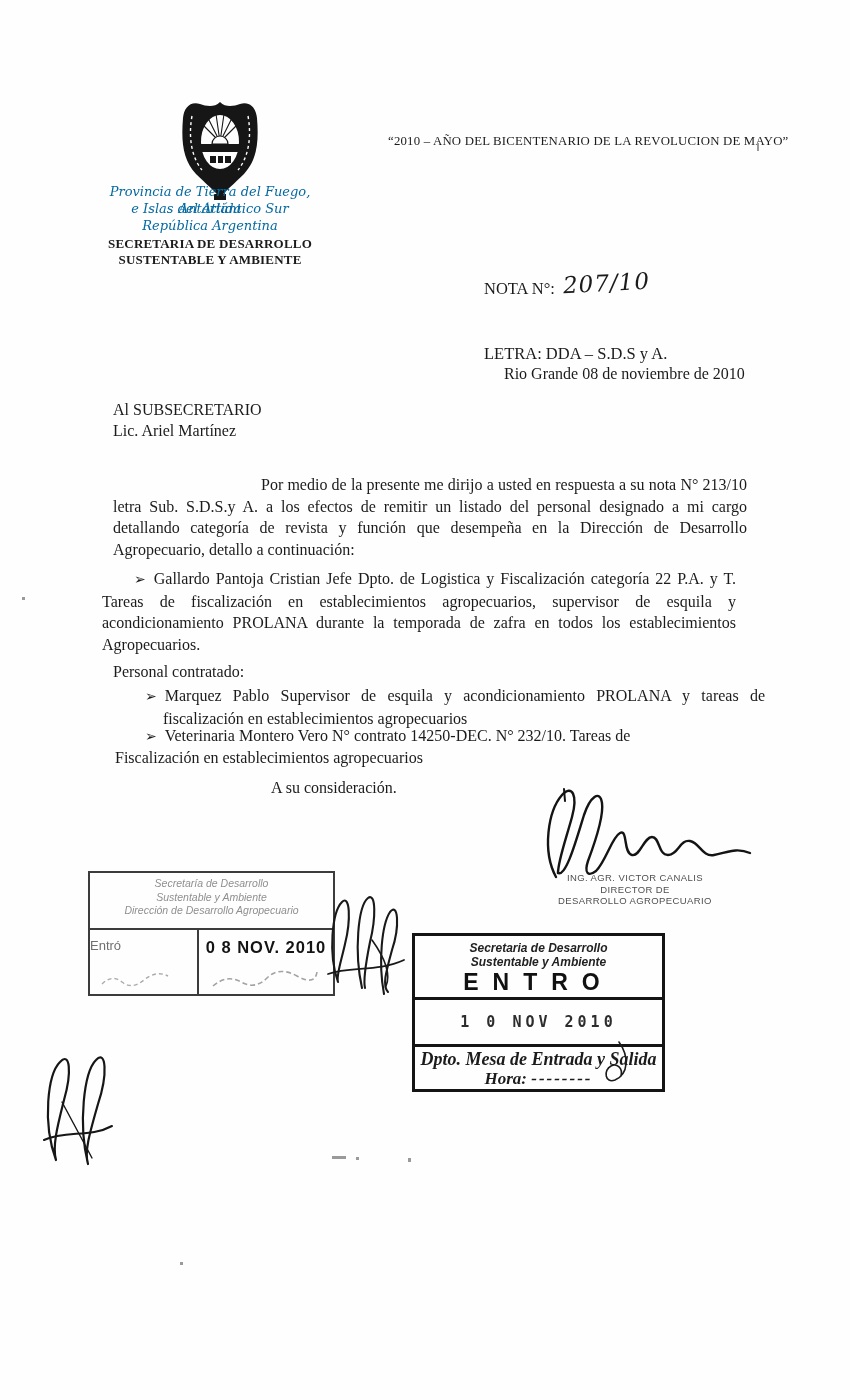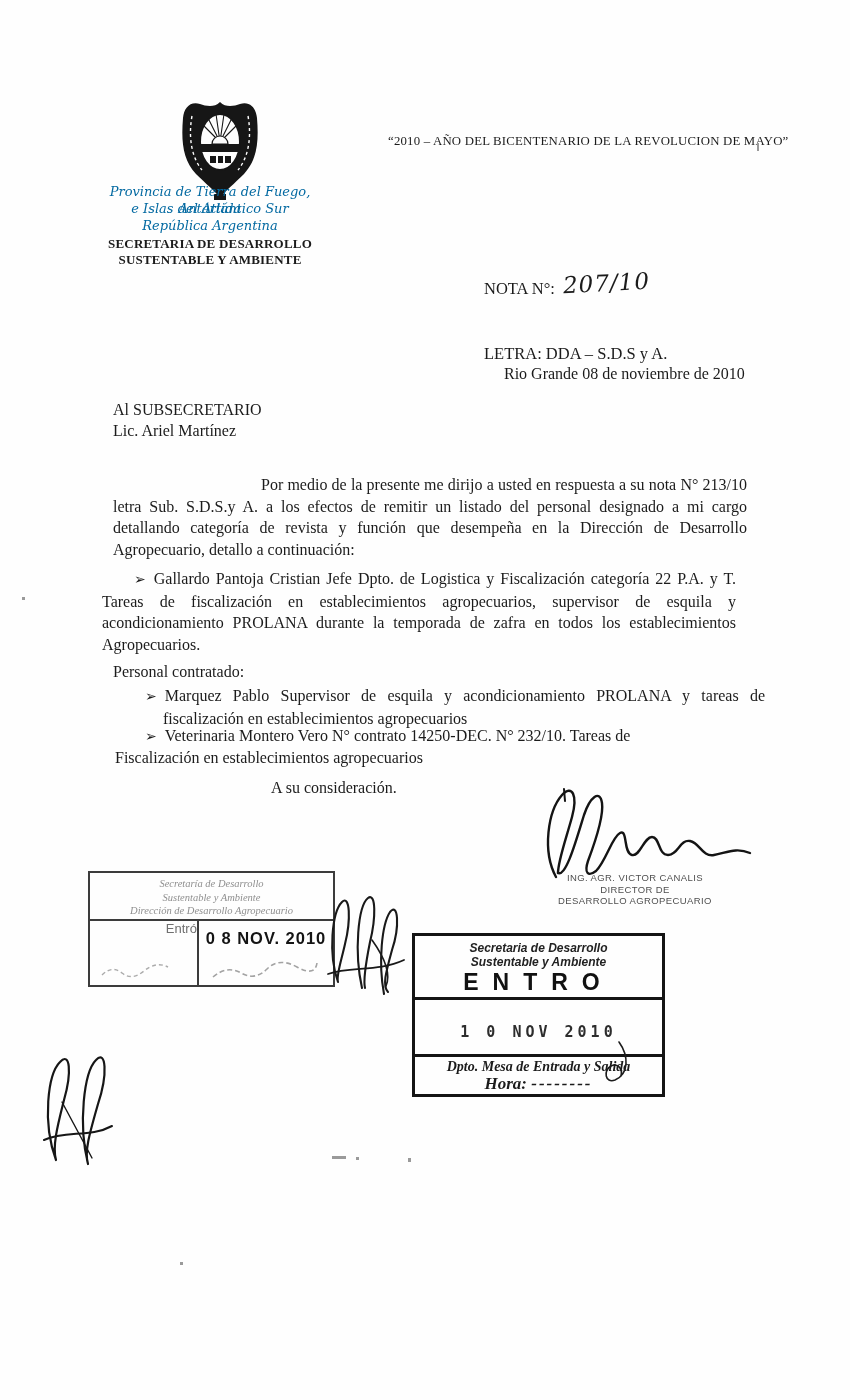--- a/index.html
+++ b/index.html
@@ -32,43 +32,43 @@
   .glyph{font-family:"DejaVu Sans",sans-serif;font-size:14px;padding-right:8px;}
   .hang{padding-left:18px;text-indent:-18px;}
   .line{font-size:16px;white-space:nowrap;}
 
   
   .dir-block{width:190px;text-align:center;font-family:"Liberation Sans",sans-serif;
     font-size:9.5px;line-height:11.5px;color:#4f4f4f;letter-spacing:.4px;}
 
   
   .lstamp{width:243px;border:2px solid #3c3c3c;background:transparent;}
-  .lstamp-head{border-bottom:2px solid #3c3c3c;padding:4px 2px 1px 2px;text-align:center;
-    font-family:Liberation Serif, serif;font-style:italic;font-size:10.5px;
+  .lstamp-head{border-bottom:2px solid #3c3c3c;padding:4px 2px 10px 2px;text-align:center;
+    font-family:Liberation Sans, sans-serif;font-style:italic;font-size:10.5px;
     line-height:13.5px;color:#8f8f8f;}
   .lstamp-row{display:flex;height:64px;}
-  .lstamp-cell-l{width:44%;border-right:2px solid #3c3c3c;text-align:right;
+  .lstamp-cell-l{width:44%;border-right:2px solid #3c3c3c;text-align:left;
     font-family:"Liberation Sans",sans-serif;font-size:13px;color:#6f6f6f;
-    position:relative;}
+    padding-top:8px;position:relative;}
   .lstamp-cell-r{flex:1;text-align:center;font-family:"Liberation Sans",sans-serif;
     font-weight:bold;font-size:16.5px;color:#141414;padding-top:8px;
     letter-spacing:1px;position:relative;white-space:nowrap;}
   .cell-scribble{position:absolute;left:0;bottom:2px;}
 
   
   .rstamp{width:247px;border:3px solid #141414;background:transparent;z-index:3;}
   .rstamp-org{padding-top:5px;text-align:center;font-family:"Liberation Sans",sans-serif;
     font-weight:bold;font-style:italic;font-size:12px;line-height:14px;color:#222;}
   .rstamp-entro{text-align:center;font-family:"Liberation Sans",sans-serif;font-weight:800;
     font-size:23px;letter-spacing:14px;padding-left:0;border-bottom:3px solid #141414;
     padding-bottom:1px;color:#111;}
-  .rstamp-date{margin-top:23px;text-align:center;font-family:"DejaVu Sans Mono",monospace;
+  .rstamp-date{margin-top:13px;text-align:center;font-family:"DejaVu Sans Mono",monospace;
     font-weight:bold;font-size:15px;letter-spacing:4px;color:#2d2d2d;white-space:nowrap;}
   .rstamp-rule{margin-top:13px;border-top:3px solid #141414;}
-  .rstamp-dept{text-align:center;font-weight:bold;font-style:italic;font-size:14px;
+  .rstamp-dept{text-align:center;font-weight:bold;font-style:italic;font-size:18px;
     margin-top:2px;white-space:nowrap;}
   .rstamp-hora{text-align:center;font-weight:bold;font-style:italic;font-size:17px;
     margin-top:-1px;white-space:nowrap;}
   .hora-dashes{letter-spacing:2px;font-weight:800;}
 
   .footer-quote{font-size:13.5px;white-space:nowrap;z-index:1;}
 
   .speck{position:absolute;background:#9a9a9a;}
   svg{display:block;}
 </style>

